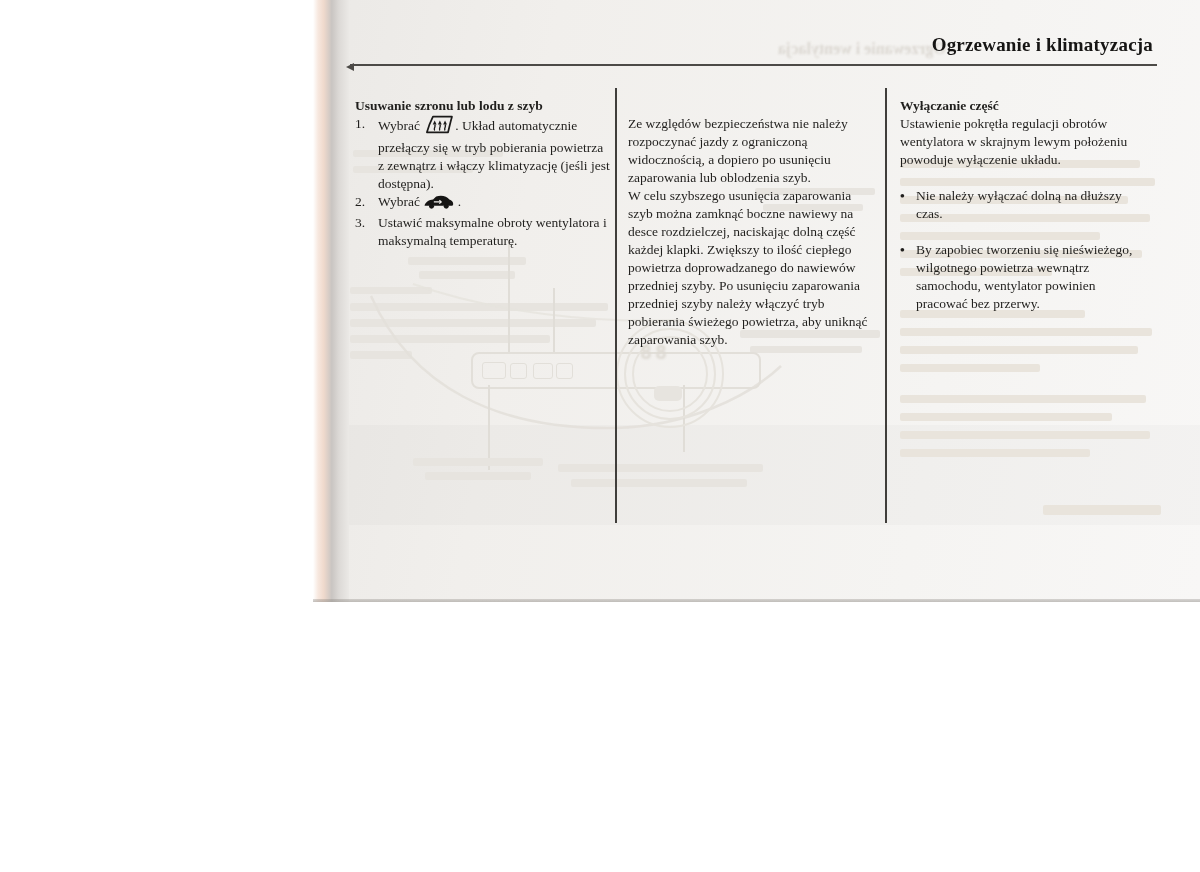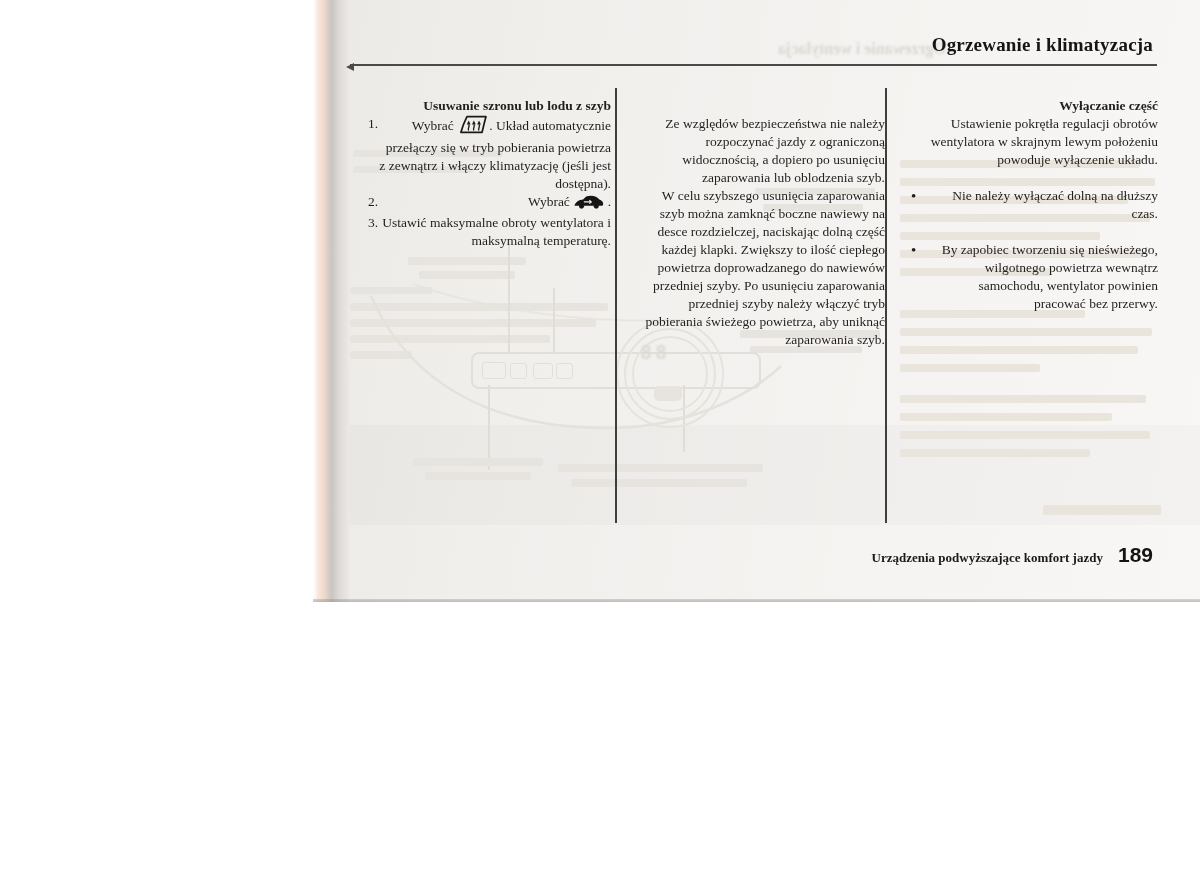--- a/index.html
+++ b/index.html
@@ -15,21 +15,21 @@
 
   
   .title{position:absolute;top:34px;right:47px;margin:0;font-size:19px;font-weight:bold;
          color:#161514;letter-spacing:.2px;z-index:5;}
   .rule{position:absolute;left:37px;right:43px;top:64px;height:2px;background:#4c4a47;z-index:5;}
   .rule-arrow{position:absolute;left:-4px;top:-1px;width:0;height:0;
          border-top:4px solid transparent;border-bottom:4px solid transparent;border-right:8px solid #4c4a47;}
   .vline{position:absolute;top:88px;height:435px;width:2px;background:#403e3b;z-index:6;}
   .v1{left:302px;} .v2{left:572px;}
 
-  .col{position:absolute;top:97px;z-index:5;color:#201f1d;font-size:13.5px;line-height:18px;text-align:right;}
+  .col{position:absolute;top:97px;z-index:5;color:#201f1d;font-size:13.5px;line-height:18px;}
   .col1{left:42px;width:256px;}
   .col2{left:315px;width:257px;}
   .col3{left:587px;width:258px;}
   .colhead{font-weight:bold;white-space:pre-line;}
   .li{display:flex;align-items:flex-start;}
   .num{flex:0 0 23px;}
   .litext{flex:1;white-space:pre-line;}
   .para{white-space:pre-line;margin:0;}
   .mt{margin-top:18px;}
   .bullet-row{display:flex;align-items:flex-start;margin-top:18px;}
@@ -188,22 +188,18 @@
       </div>
       <div class="bullet-row">
         <span class="bullet">•</span>
         <div class="litext">By zapobiec tworzeniu się nieświeżego,
 wilgotnego powietrza wewnątrz
 samochodu, wentylator powinien
 pracować bez przerwy.</div>
       </div>
     </div>
 
-    <div class="footer">
-      <span class="footer-label">Urządzenia podwyższające komfort jazdy</span>
-      <span class="footer-num">189</span>
-    </div>
 
     <div class="band"></div>
     <div class="spine"></div>
     <div class="bottom-edge"></div>
   </div>
 </div>
 
 </body></html>

